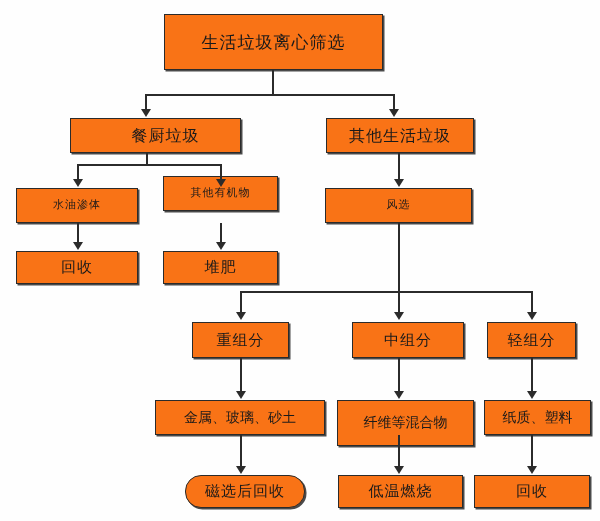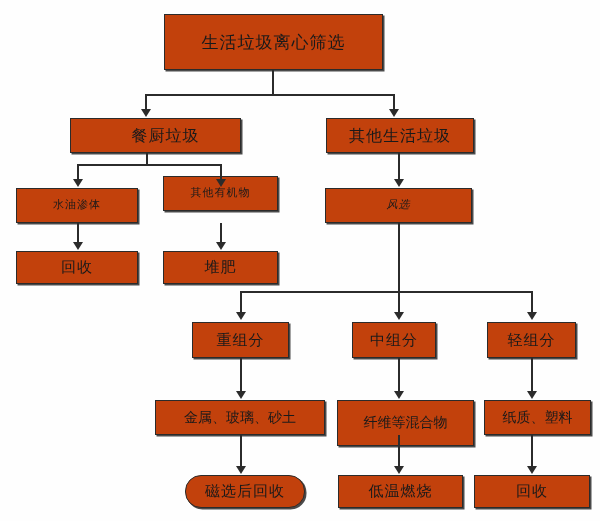--- a/index.html
+++ b/index.html
@@ -14,21 +14,21 @@
     position: relative;
     width: 600px;
     height: 521px;
     background: #fefefe;
     overflow: hidden;
   }
   .node {
     position: absolute;
     box-sizing: border-box;
     border: 1.5px solid #2b2b2b;
-    background: #c2410c;
+    background: #f97316;
     color: #1a1a1a;
     display: flex;
     align-items: center;
     justify-content: center;
     text-align: center;
     letter-spacing: 1px;
     line-height: 1.1;
     box-shadow: 1.5px 1.5px 0 0 #4a4a4a;
     white-space: nowrap;
   }
@@ -67,29 +67,29 @@
   <div class="node n-root" style="left:164px; top:14px; width:219px; height:56px;">生活垃圾离心筛选</div>
 
   <div class="node n-lvl2" style="left:70px; top:118px; width:171px; height:35px;padding-left:20px;">餐厨垃圾</div>
 
   <div class="node n-lvl2" style="left:326px; top:118px; width:148px; height:35px;">其他生活垃圾</div>
 
   <div class="node n-lvl3" style="left:16px; top:188px; width:122px; height:35px;">水油渗体</div>
 
   <div class="node n-lvl3" style="left:163px; top:176px; width:115px; height:35px;">其他有机物</div>
 
-  <div class="node n-lvl3" style="left:325px; top:188px; width:147px; height:35px;font-style:italic;">风选</div>
+  <div class="node n-lvl3" style="left:325px; top:188px; width:147px; height:35px;">风选</div>
 
   <div class="node n-lvl4" style="left:16px; top:251px; width:122px; height:33px;">回收</div>
 
   <div class="node n-lvl4" style="left:163px; top:251px; width:115px; height:33px;">堆肥</div>
 
   <div class="node n-comp" style="left:192px; top:322px; width:97px; height:36px;">重组分</div>
 
-  <div class="node n-comp" style="left:352px; top:322px; width:84px; height:36px;">中组分</div>
+  <div class="node n-comp" style="left:352px; top:322px; width:112px; height:36px;">中组分</div>
 
   <div class="node n-comp" style="left:487px; top:322px; width:89px; height:36px;">轻组分</div>
 
   <div class="node n-mat" style="left:155px; top:400px; width:170px; height:35px;">金属、玻璃、砂土</div>
 
   <div class="node n-mat" style="left:337px; top:400px; width:137px; height:46px;">纤维等混合物</div>
 
   <div class="node n-mat" style="left:484px; top:400px; width:107px; height:35px;">纸质、塑料</div>
 
   <div class="node n-end" style="left:185px; top:475px; width:120px; height:33px;border-radius:16px;">磁选后回收</div>

